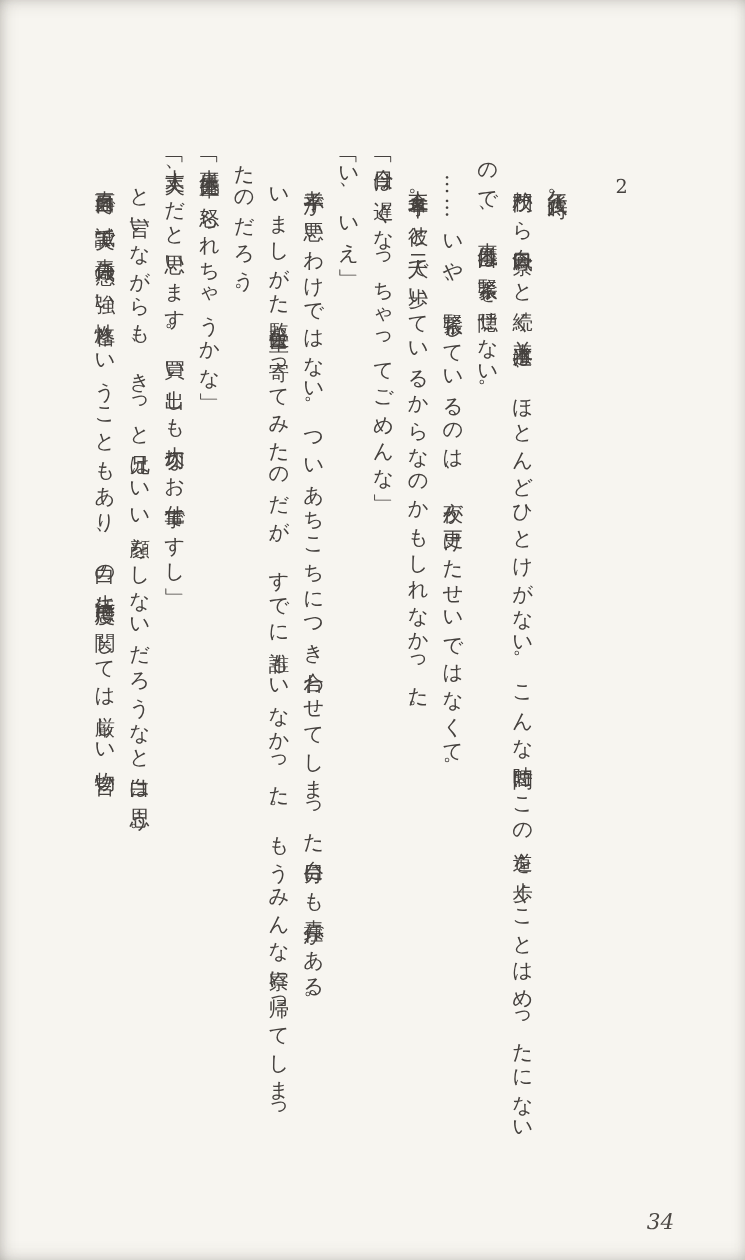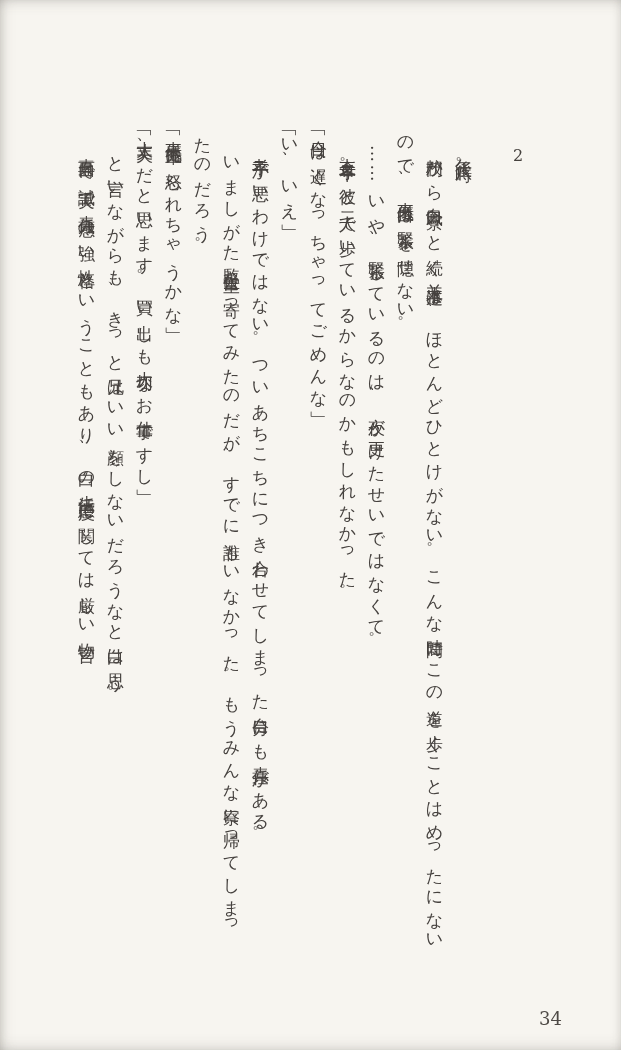--- a/index.html
+++ b/index.html
@@ -54,20 +54,21 @@
     padding: 0;
   }
   .text-block p.indent {
     text-indent: 20px;
   }
   .page-number {
     position: absolute;
     top: 1008px;
     left: 539px;
     font-size: 18px;
+    font-style: italic;
     color: #4e4a46;
   }
 </style>
 </head>
 <body>
 
 <div class="page">
 
   <div class="section-number">2</div>
 

